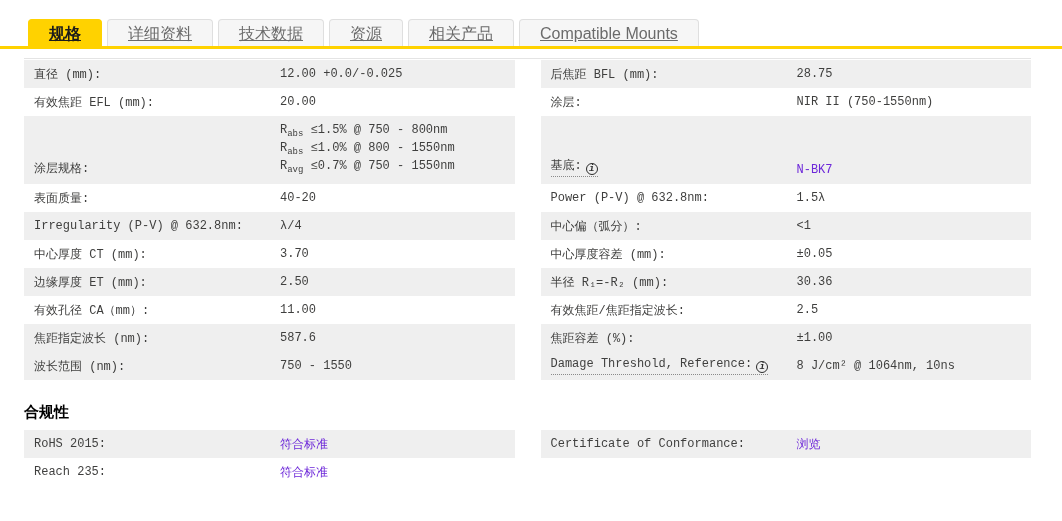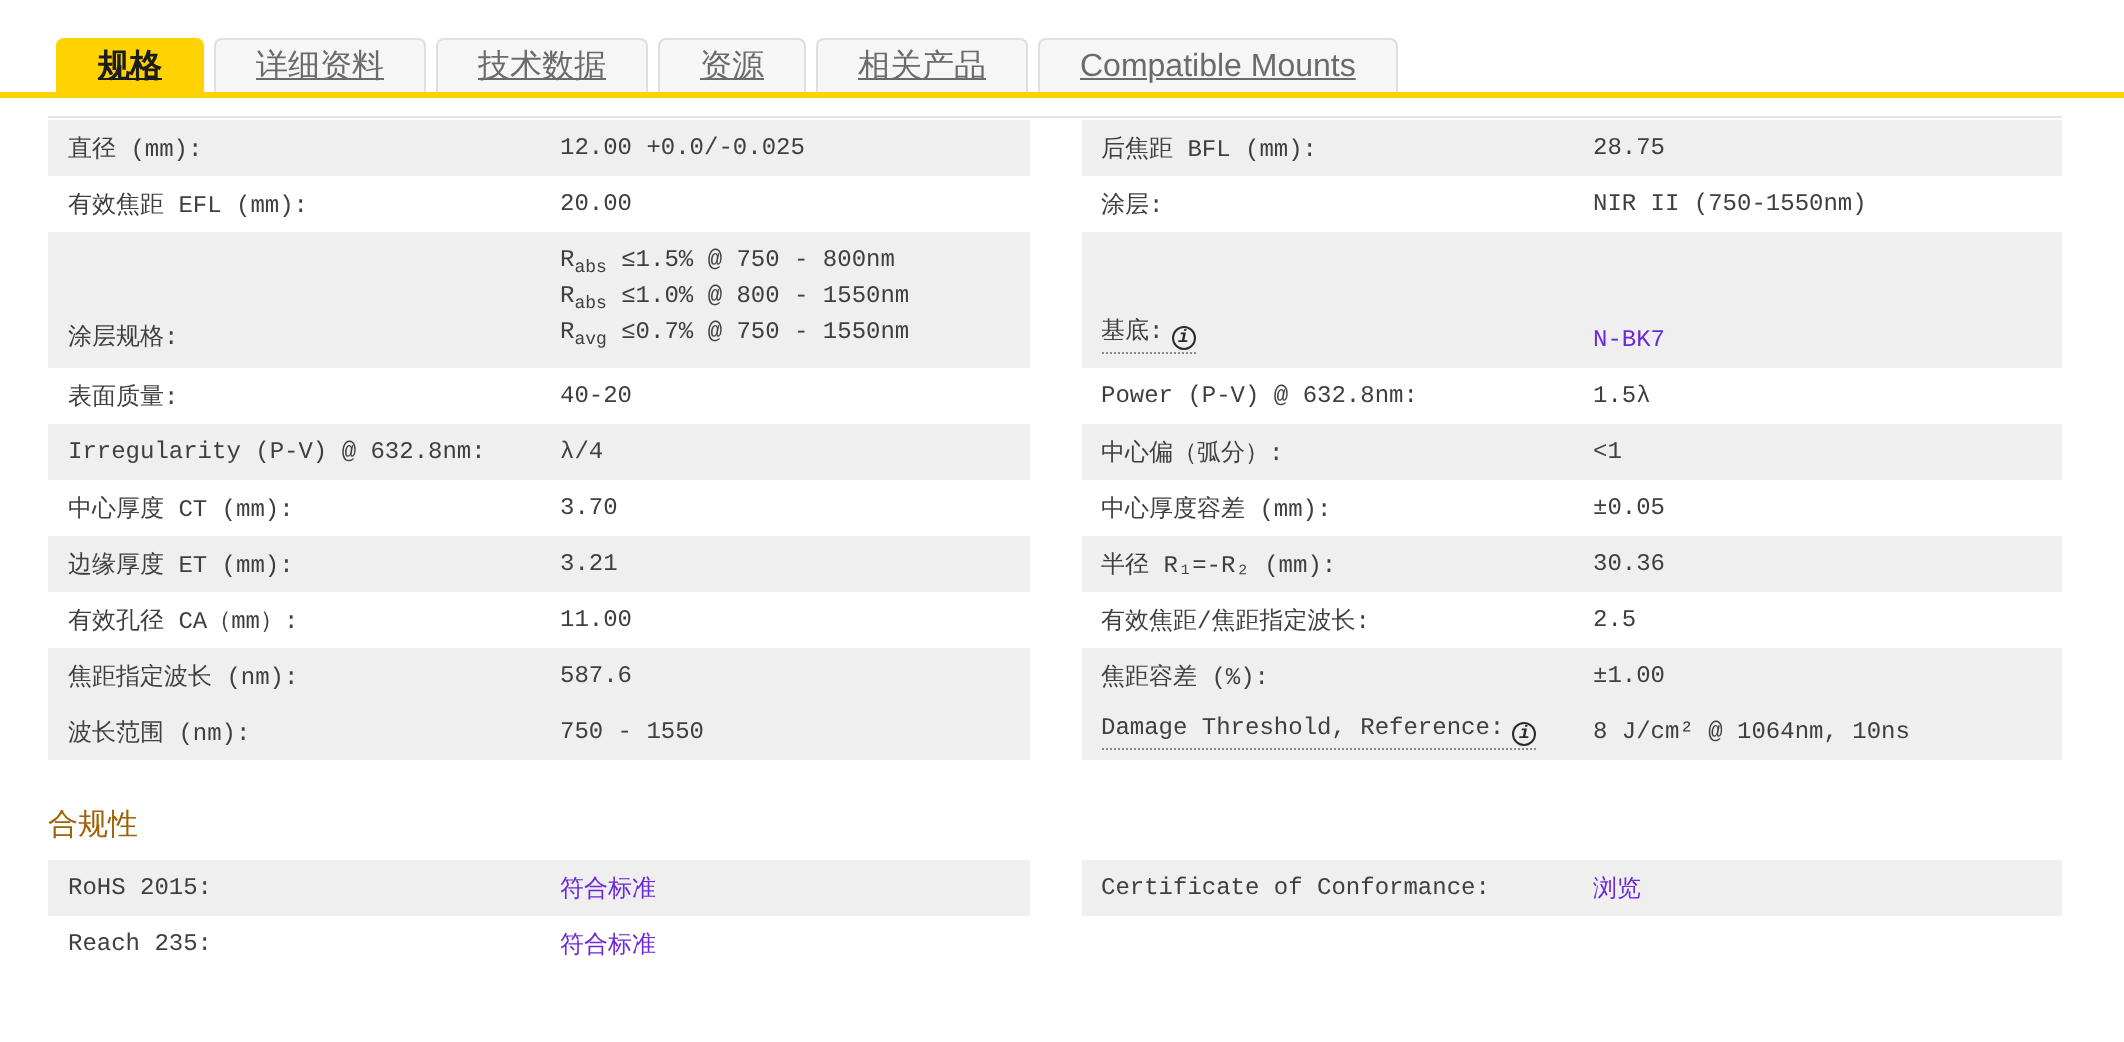--- a/index.html
+++ b/index.html
@@ -39,21 +39,21 @@
   .dotted { border-bottom:1px dotted #8a8a8a; padding-bottom:1px; display:inline-block; }
   .info-icon {
     display:inline-flex; align-items:center; justify-content:center;
     width:12px; height:12px; border:1px solid #2b2b2b; border-radius:50%;
     font-size:9px; line-height:9px; font-weight:bold; font-style:italic;
     color:#2b2b2b; margin-left:4px; vertical-align:-2px; cursor:pointer;
   }
   .info-icon::before { content:"i"; }
 
   
-  .compliance-heading { margin:23px 0 8px 24px; font-size:15px; font-weight:normal; color:#a16207; }
+  .compliance-heading { margin:23px 0 8px 24px; font-size:15px; font-weight:bold; color:#000000; }
   .compliance-table { width:1007px; margin-left:24px; }
 </style>
 </head>
 <body>
 
 <div class="tabbar">
   <div class="tab active">规格</div>
   <div class="tab">详细资料</div>
   <div class="tab">技术数据</div>
   <div class="tab">资源</div>
@@ -134,21 +134,21 @@
     </div>
     <div class="spec-half">
       <div class="cell-label">中心厚度容差 (mm):</div>
       <div class="cell-value">±0.05</div>
     </div>
   </div>
 
   <div class="spec-row stripe">
     <div class="spec-half">
       <div class="cell-label">边缘厚度 ET (mm):</div>
-      <div class="cell-value">3.21</div>
+      <div class="cell-value">2.50</div>
     </div>
     <div class="spec-half">
       <div class="cell-label">半径 R₁=-R₂ (mm):</div>
       <div class="cell-value">30.36</div>
     </div>
   </div>
 
   <div class="spec-row">
     <div class="spec-half">
       <div class="cell-label">有效孔径 CA（mm）:</div>

